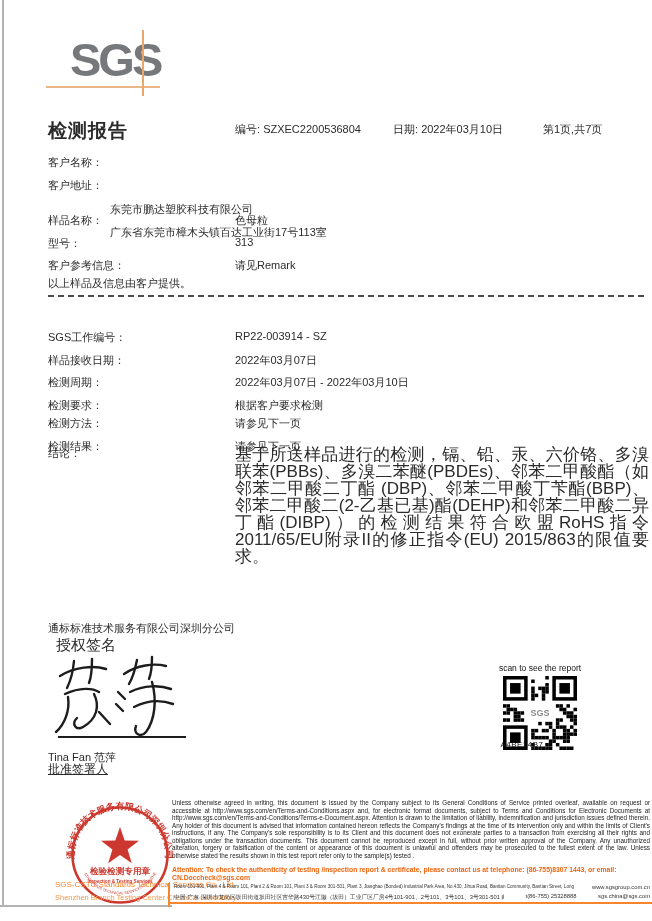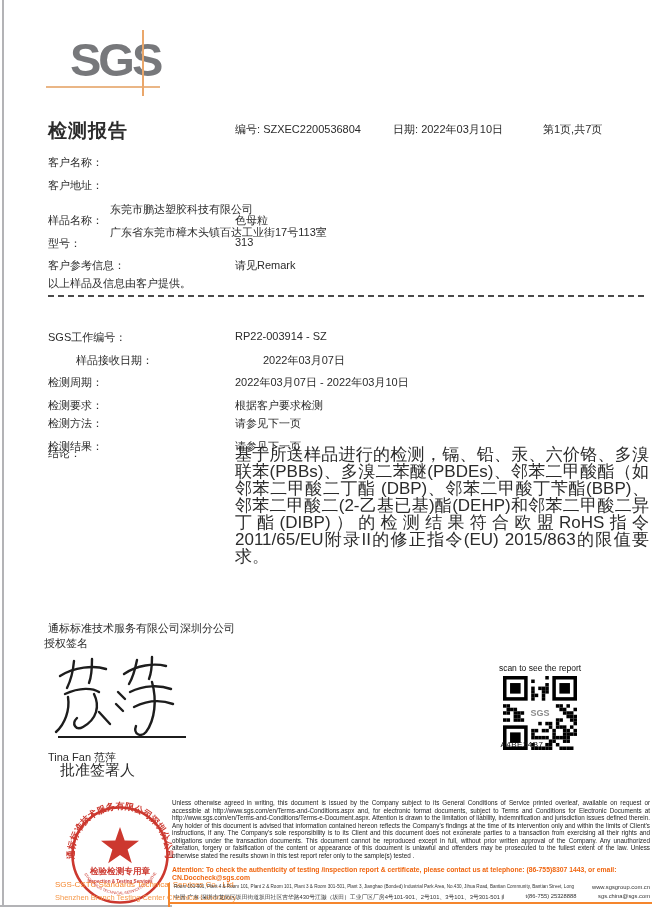--- a/index.html
+++ b/index.html
@@ -17,24 +17,24 @@
   .rpt-title{left:48px;top:118px;font-size:19px;font-weight:bold;letter-spacing:1px;}
   .hdr{top:122px;font-size:11px;}
   
   .row{position:absolute;left:48px;font-size:11px;white-space:nowrap;}
   .val-near{position:absolute;left:62px;white-space:nowrap;margin-top:47px;}
   .val-far{position:absolute;left:187px;white-space:nowrap;}
   .dashline{left:48px;top:295px;width:596px;border-top:2px dashed #4a4a4a;height:0;}
   .conclusion{left:235px;top:446px;width:414px;font-size:17px;line-height:17px;text-align:justify;}
   
   .sig-company{left:48px;top:621px;font-size:11px;}
-  .sig-auth{left:44px;top:636px;font-size:11px;}
+  .sig-auth{left:56px;top:636px;font-size:15px;}
   .sig-line{left:58px;top:736px;width:128px;height:2px;background:#1c1c1c;}
   .sig-name{left:48px;top:742px;font-size:11px;margin-top:8px;}
-  .sig-title{left:60px;top:761px;font-size:15px;}
+  .sig-title{left:48px;top:761px;font-size:12px;text-decoration:underline;}
   
   .qr-hint{left:463px;top:663px;width:154px;text-align:center;font-size:8.5px;color:#111;}
   .qr-box{left:503px;top:676px;width:74px;height:74px;}
   .qr-id{left:445px;top:740px;width:154px;text-align:center;font-size:8px;color:#111;letter-spacing:.5px;}
   
   .stamp{left:58px;top:793px;width:124px;height:124px;opacity:.92;}
   .lab1{left:55px;top:880px;font-size:8px;color:#f5862d;white-space:nowrap;}
   .lab2{left:55px;top:893px;font-size:7.5px;color:#f59a4d;white-space:nowrap;}
   
   .legal{left:172px;top:799px;width:478px;font-size:6.3px;line-height:7.5px;text-align:justify;color:#222;}
@@ -88,21 +88,21 @@
     <span class="val-far">请见Remark</span>
   </div>
   <div class="row" style="top:276px;">以上样品及信息由客户提供。</div>
 
   <div class="abs dashline"></div>
 
   <div class="row" style="top:330px;">
     <span>SGS工作编号：</span>
     <span class="val-far">RP22-003914 - SZ</span>
   </div>
-  <div class="row" style="top:353px;margin-left:28px;">
+  <div class="row" style="top:353px;">
     <span>样品接收日期：</span>
     <span class="val-far">2022年03月07日</span>
   </div>
   <div class="row" style="top:375px;">
     <span>检测周期：</span>
     <span class="val-far">2022年03月07日 - 2022年03月10日</span>
   </div>
   <div class="row" style="top:398px;">
     <span>检测要求：</span>
     <span class="val-far">根据客户要求检测</span>

